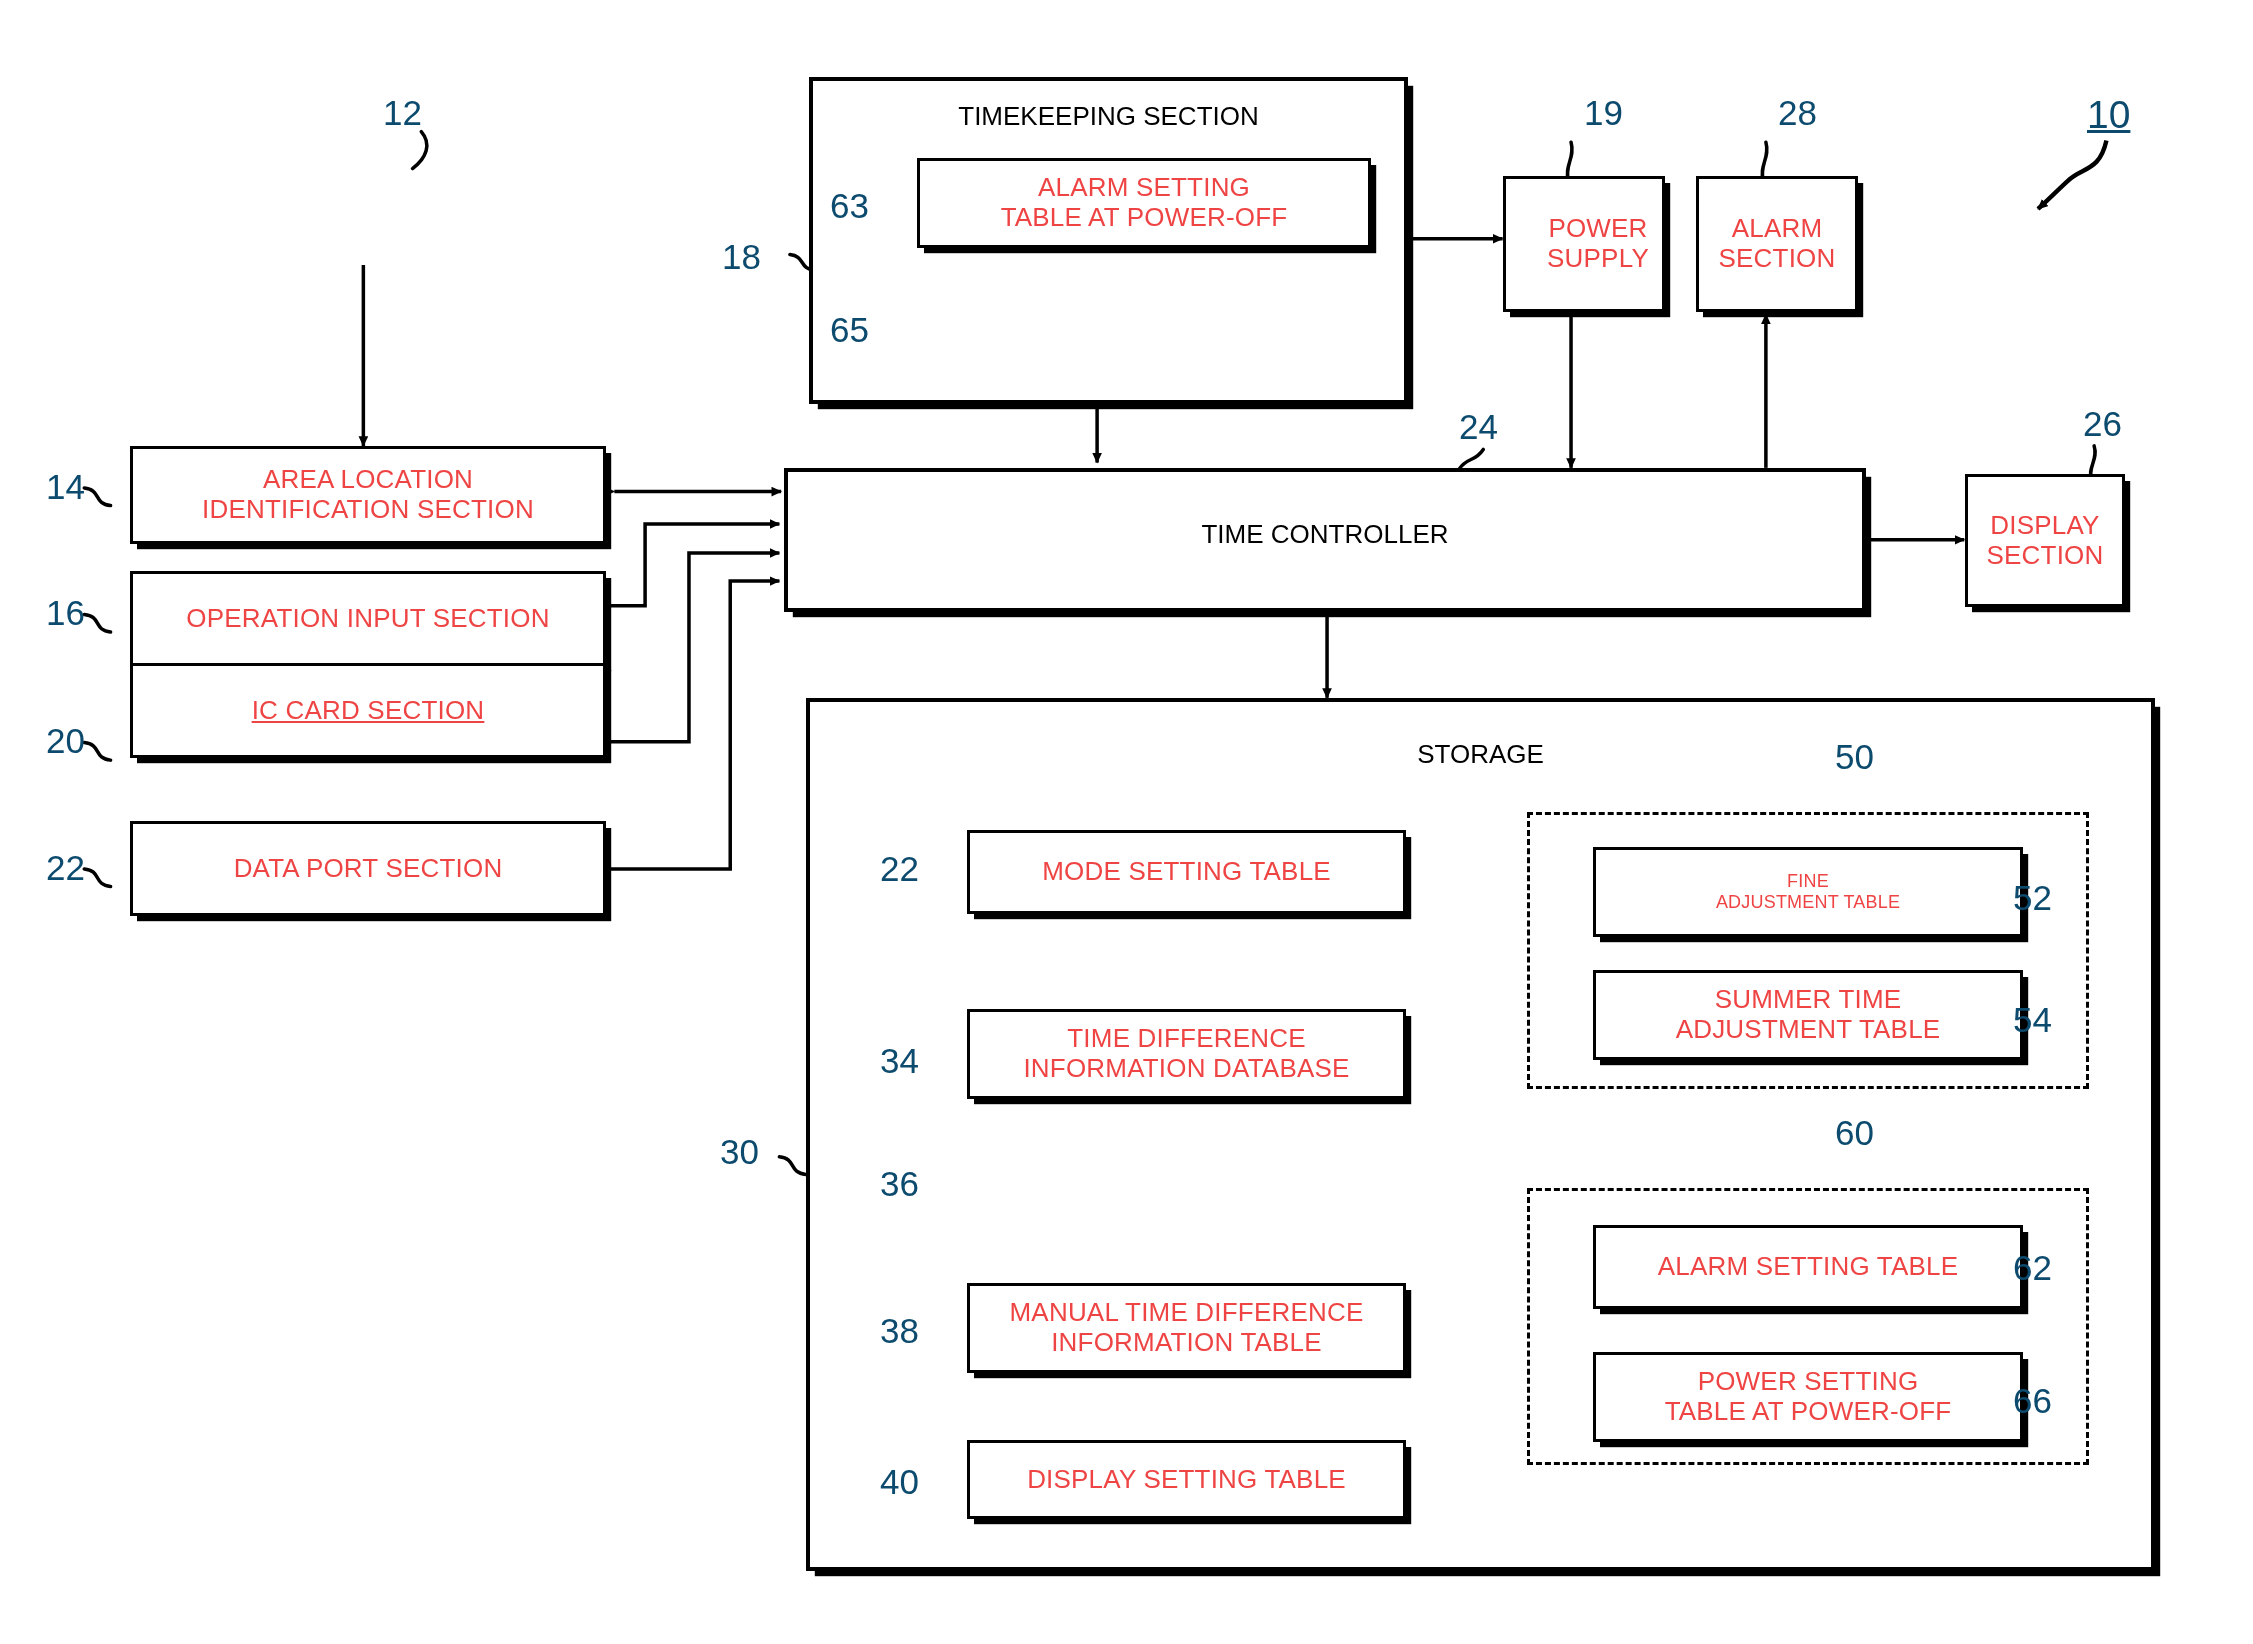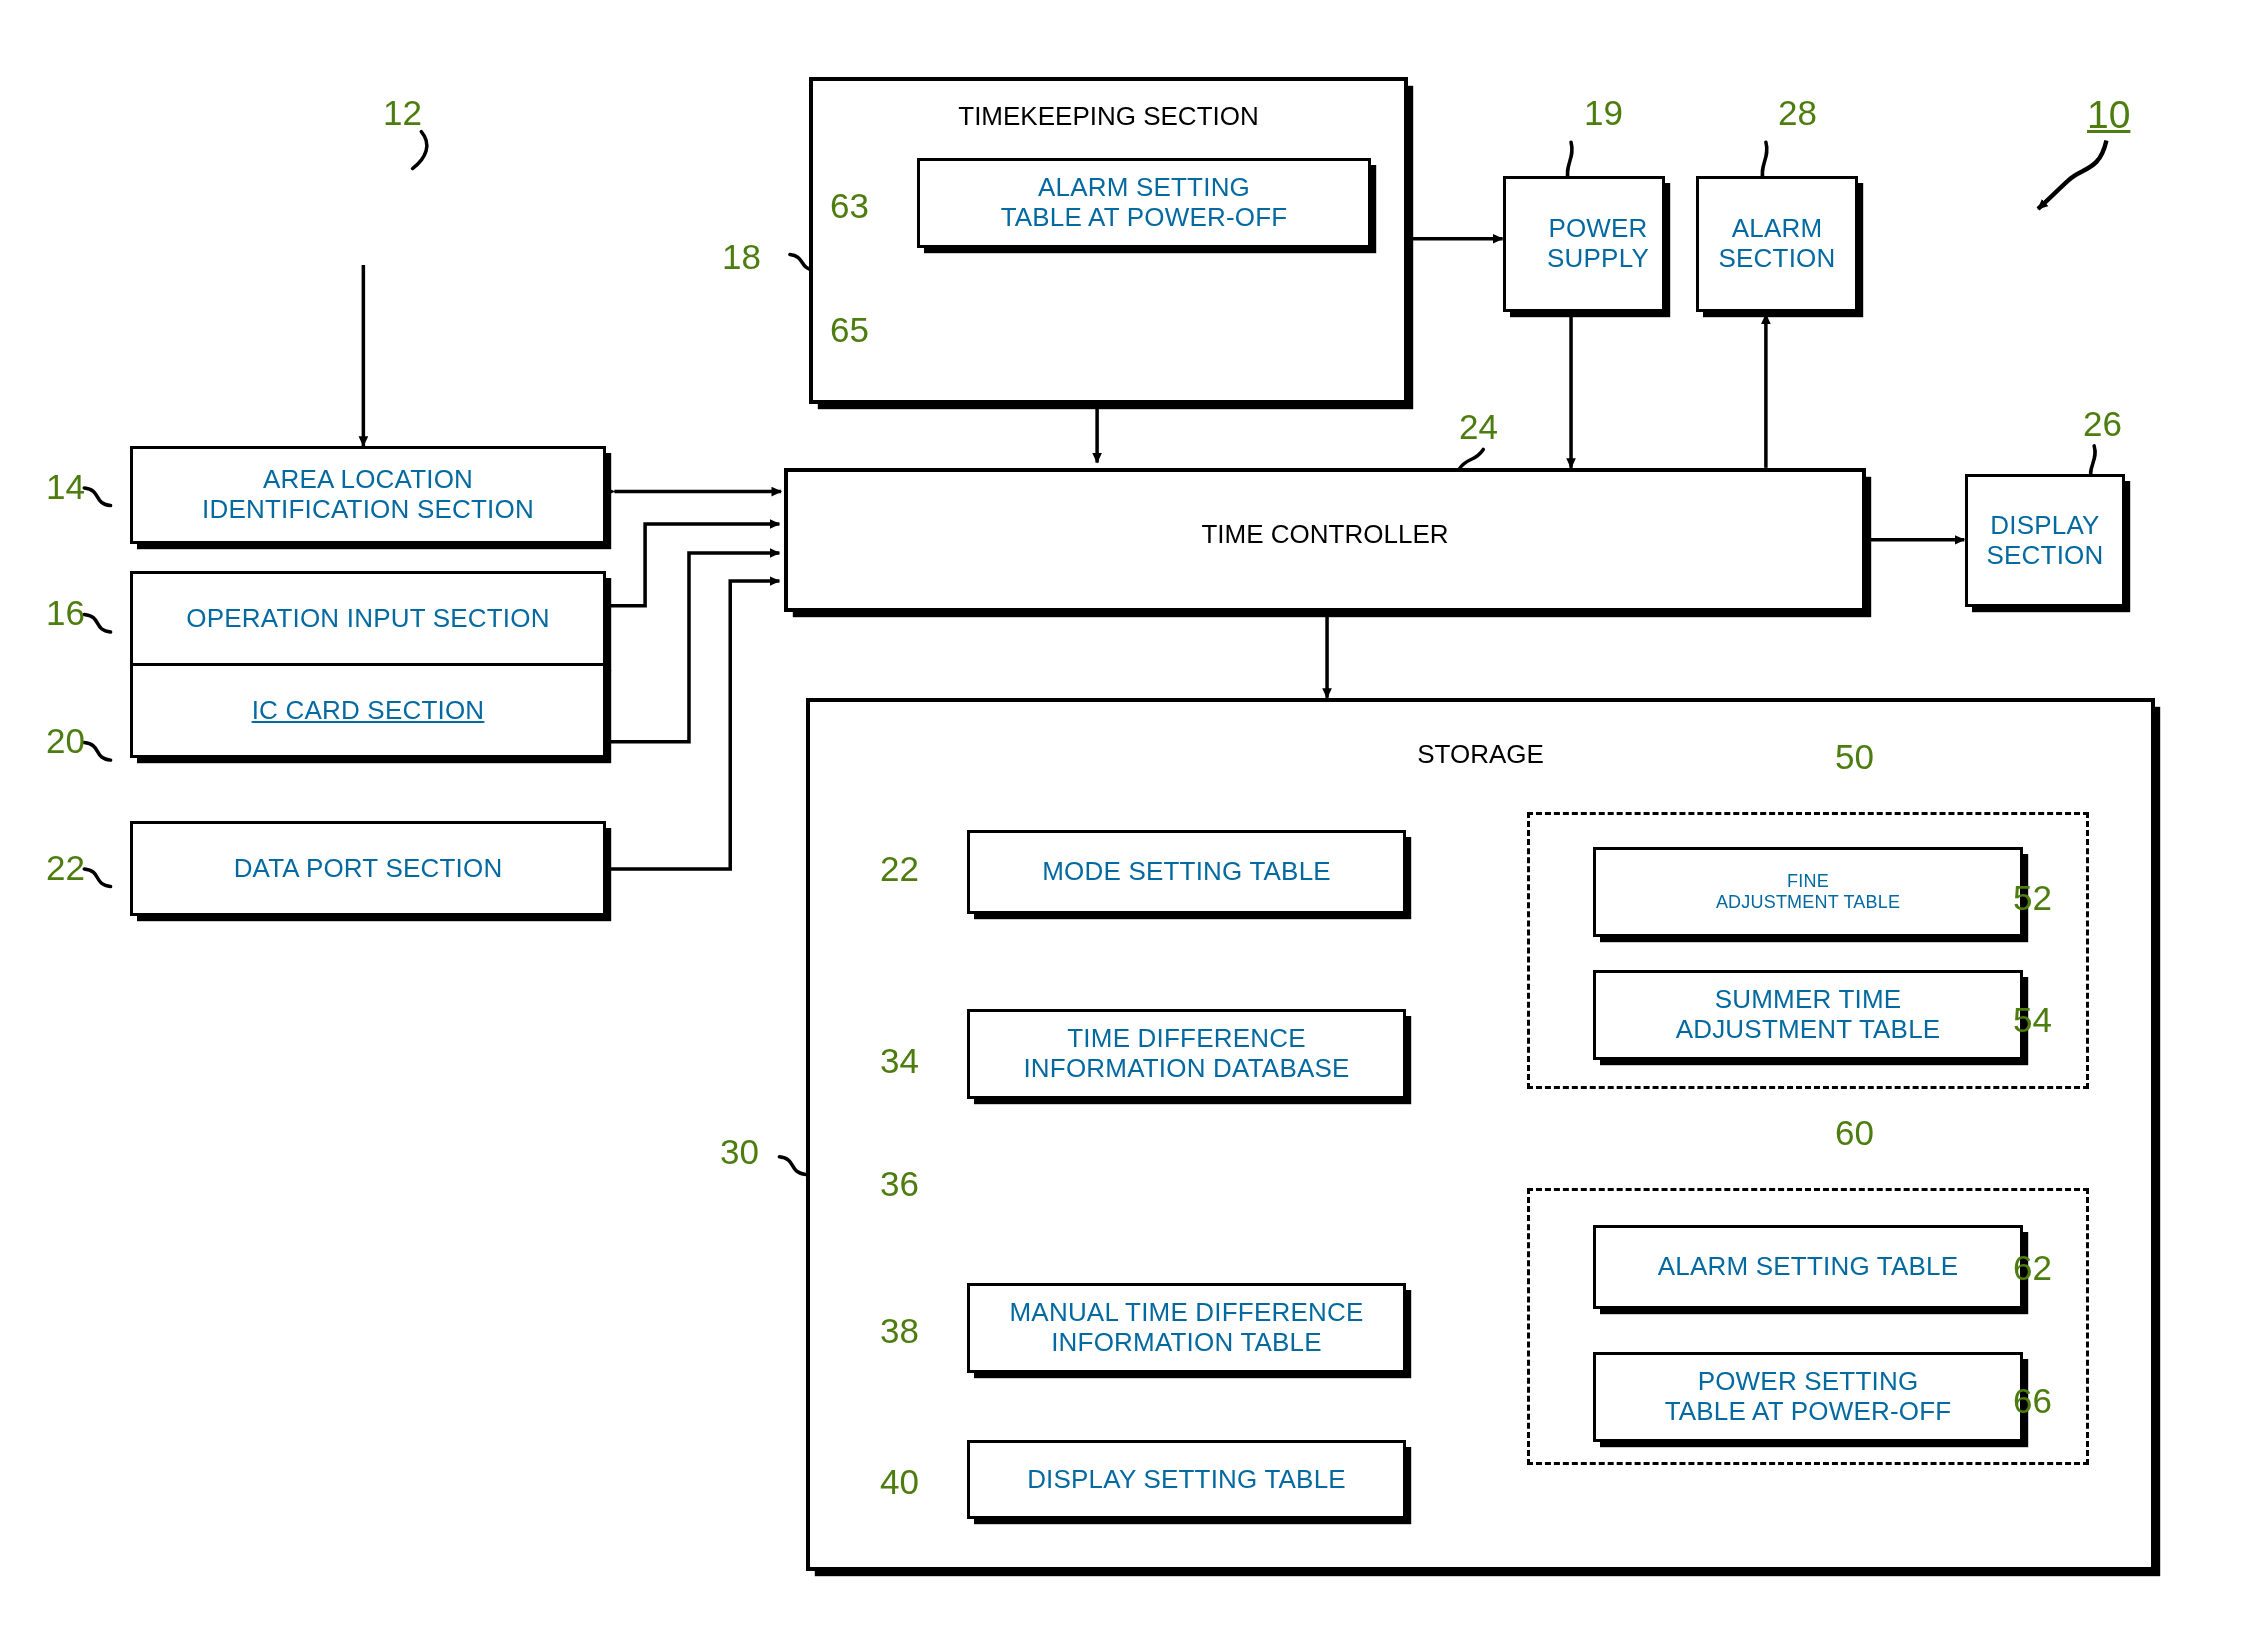--- a/index.html
+++ b/index.html
@@ -9,21 +9,21 @@
 
   
   .box{
     position:absolute;
     border:3.5px solid #000;
     background:#fff;
     box-shadow:6.1px 6.1px 0 -0.9px #000;
     display:flex;align-items:center;justify-content:center;
     text-align:center;
     box-sizing:border-box;
-    color:#0369a1;
+    color:#ef4444;
   }
   .box .lbl{
     display:block;
     line-height:1.14;
     font-weight:400;
     letter-spacing:0.2px;
     padding:0 7px;
     font-family:"Liberation Sans",sans-serif;
   }
   
@@ -45,21 +45,21 @@
   .dashed{
     position:absolute;
     border:3.5px dashed #000;
     background:transparent;
     box-sizing:border-box;
   }
   
   .ref{
     position:absolute;
     font-size:35px;
-    color:#4d7c0f;
+    color:#0c4a6e;
     font-family:"Liberation Sans",sans-serif;
     white-space:nowrap;
     line-height:1;
   }
   .ref.u{text-decoration:underline;}
   svg.wires{position:absolute;left:0;top:0;width:2253px;height:1644px;overflow:visible;}
 </style>
 </head>
 <body>
 

